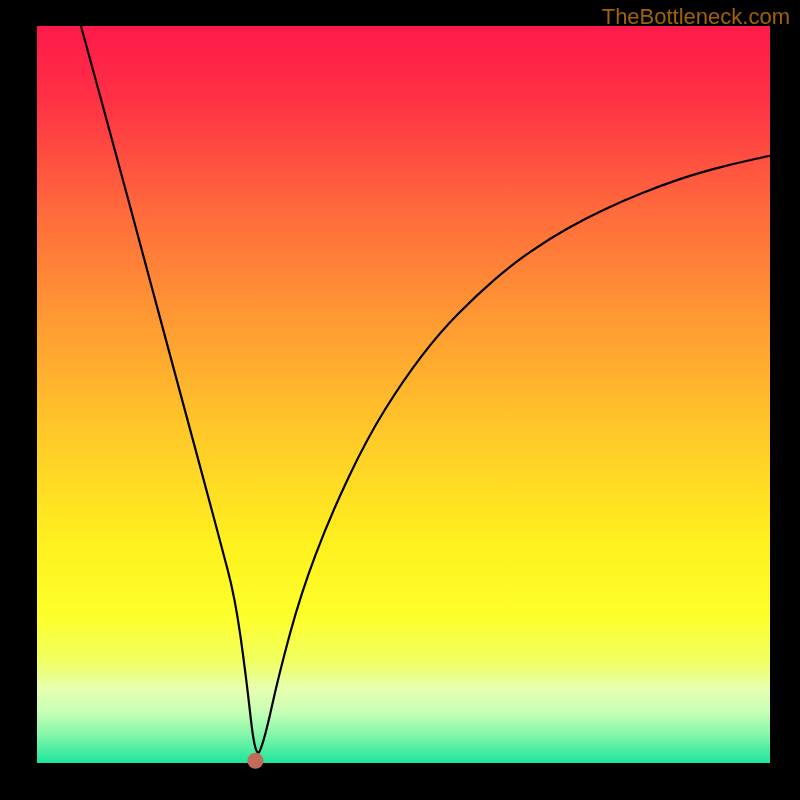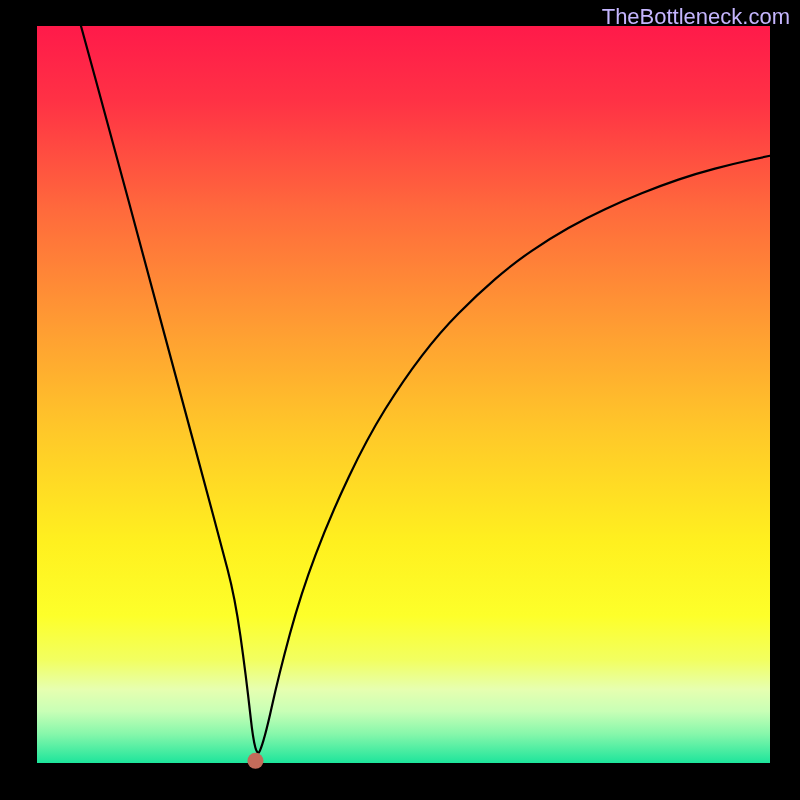--- a/index.html
+++ b/index.html
@@ -15,21 +15,21 @@
     width: 800px;
     height: 800px;
     background: #000;
   }
   .watermark {
     position: absolute;
     top: 4px;
     right: 10px;
     font-family: Arial, Helvetica, sans-serif;
     font-size: 22px;
-    color: #c4b5fd;
+    color: #a16207;
     letter-spacing: 0px;
     font-weight: 500;
   }
   svg {
     position: absolute;
     top: 0;
     left: 0;
   }
 </style>
 </head>

